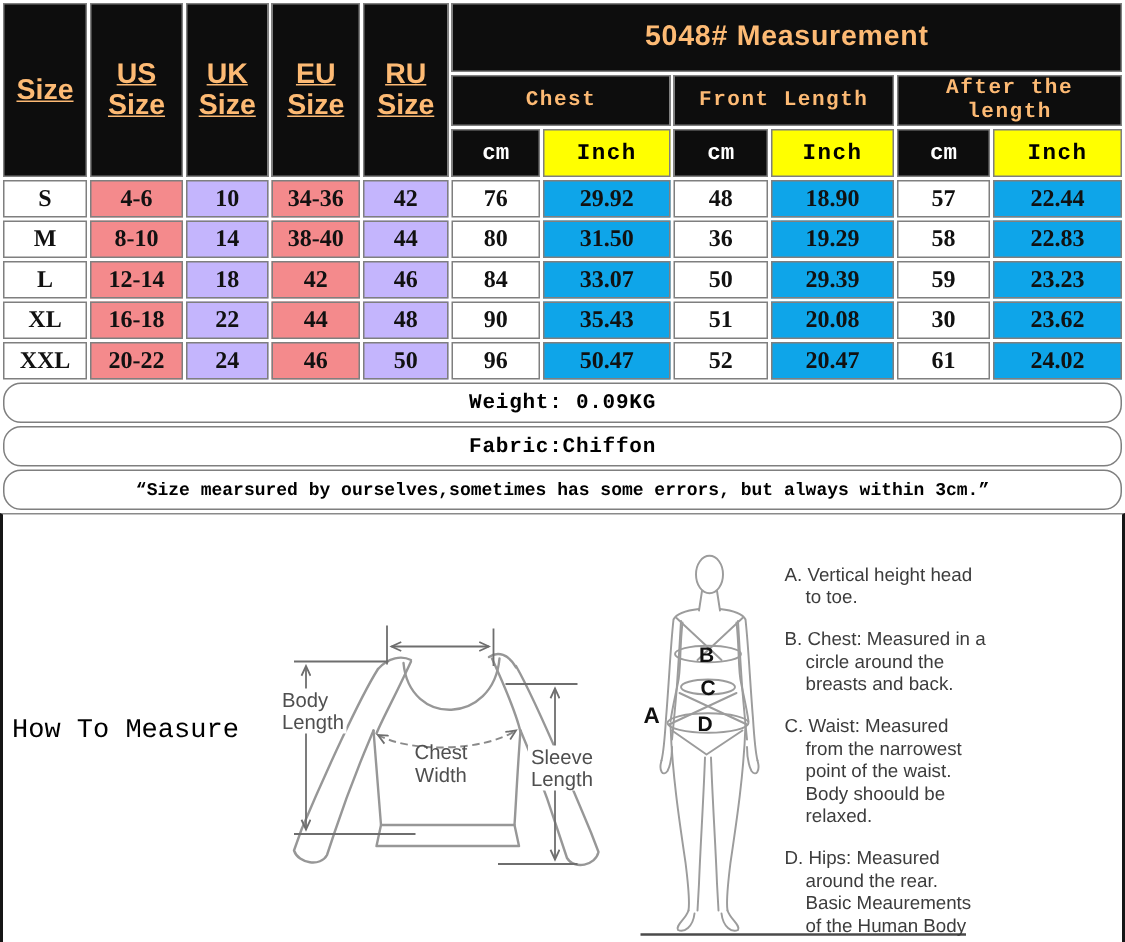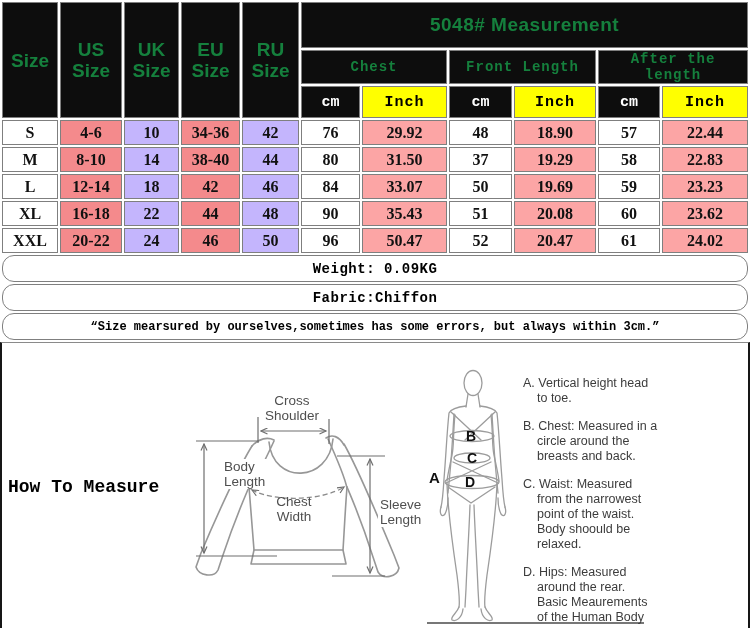--- a/index.html
+++ b/index.html
@@ -4,54 +4,54 @@
 <style>
   html,body { margin:0; padding:0; background:#fff; }
   .page { width:750px; height:628px; position:relative; background:#fff;
           font-family:"Liberation Sans", sans-serif; }
 
   
   table.size { width:750px; border-collapse:separate; border-spacing:2px;
                table-layout:fixed; }
   table.size td, table.size th { border:1px solid #7f7f7f; text-align:center;
                vertical-align:middle; padding:0; overflow:hidden; }
-  .hdr   { background:#0d0d0d; color:#15803d; font-weight:bold; }
-  .size-hdr  { font-size:19px; line-height:21px; }
+  .hdr   { background:#0d0d0d; color:#fdba74; font-weight:bold; }
+  .size-hdr  { font-size:19px; line-height:21px;text-decoration:underline; }
   .title-hdr { font-size:19px; letter-spacing:0.5px; }
   .grp   { font-family:"Liberation Mono", monospace; font-size:14px;
            letter-spacing:1px; font-weight:bold; }
   .unit-cm { background:#0d0d0d; color:#fff; font-family:"Liberation Mono",monospace;
              font-weight:bold; font-size:15px; }
   .unit-in { background:#ffff00; color:#000; font-family:"Liberation Mono",monospace;
              font-weight:bold; font-size:15px; letter-spacing:1px; }
   .data  { font-family:"Liberation Serif", serif; font-weight:bold; font-size:16px; color:#111; }
   .bg-w { background:#ffffff; }
   .bg-p { background:#f48a8c; }
   .bg-v { background:#c4b5fd; }
-  .bg-y { background:#fca5a5;margin-top:36px; }
+  .bg-y { background:#0ea5e9;margin-top:36px; }
   tr.r-title td { height:44px; }
   tr.r-grp  td { height:30px; }
   tr.r-unit td { height:30px; }
   tr.r-data td { height:23px; }
   tr.r-info td { height:25px; }
   .info { font-family:"Liberation Mono", monospace; font-weight:bold;
           font-size:14px; background:#fff; color:#000; letter-spacing:0.5px;border-radius:12px; }
   .note-cell { font-size:12px; letter-spacing:0; }
 
   
   .htm-box { position:relative; width:746px; height:288px; margin:0;
              border:2px solid #161616; border-top:1px solid #8a8a8a; background:#fff; }
   .htm-box svg { position:absolute; left:0; top:0; }
   .heading { position:absolute; left:6px; top:134px;
-             font-family:"Liberation Mono", monospace; font-weight:bold;
+             font-family:"Liberation Mono", monospace; font-weight:normal;
              font-size:18px; color:#000; white-space:nowrap; }
   .lbl { position:absolute; font-size:13.5px; color:#4f4f4f; line-height:15px;
          white-space:pre-line; }
   .lbl.center { text-align:center; }
-  .lbl.on-line { background:#fff; padding:0 2px;margin-left:36px; }
+  .lbl.on-line { background:#fff; padding:0 2px; }
   .ltr { position:absolute; font-weight:bold; font-size:14px; color:#101010; }
   .instructions { position:absolute; left:505px; top:33px; width:170px;
                   font-size:12.5px; line-height:15px; color:#3c3c3c; }
   .instr { white-space:pre-line; padding-left:14px; text-indent:-14px;
            margin:0 0 13px 16px; }
 </style>
 </head>
 <body>
 
 <div class="page">
@@ -107,49 +107,49 @@
       <td class="data bg-y">22.44</td>
     </tr>
     <tr class="r-data">
       <td class="data bg-w">M</td>
       <td class="data bg-p">8-10</td>
       <td class="data bg-v">14</td>
       <td class="data bg-p">38-40</td>
       <td class="data bg-v">44</td>
       <td class="data bg-w">80</td>
       <td class="data bg-y">31.50</td>
-      <td class="data bg-w">37</td>
+      <td class="data bg-w">36</td>
       <td class="data bg-y">19.29</td>
       <td class="data bg-w">58</td>
       <td class="data bg-y">22.83</td>
     </tr>
     <tr class="r-data">
       <td class="data bg-w">L</td>
       <td class="data bg-p">12-14</td>
       <td class="data bg-v">18</td>
       <td class="data bg-p">42</td>
       <td class="data bg-v">46</td>
       <td class="data bg-w">84</td>
       <td class="data bg-y">33.07</td>
       <td class="data bg-w">50</td>
-      <td class="data bg-y">19.69</td>
+      <td class="data bg-y">29.39</td>
       <td class="data bg-w">59</td>
       <td class="data bg-y">23.23</td>
     </tr>
     <tr class="r-data">
       <td class="data bg-w">XL</td>
       <td class="data bg-p">16-18</td>
       <td class="data bg-v">22</td>
       <td class="data bg-p">44</td>
       <td class="data bg-v">48</td>
       <td class="data bg-w">90</td>
       <td class="data bg-y">35.43</td>
       <td class="data bg-w">51</td>
       <td class="data bg-y">20.08</td>
-      <td class="data bg-w">60</td>
+      <td class="data bg-w">30</td>
       <td class="data bg-y">23.62</td>
     </tr>
     <tr class="r-data">
       <td class="data bg-w">XXL</td>
       <td class="data bg-p">20-22</td>
       <td class="data bg-v">24</td>
       <td class="data bg-p">46</td>
       <td class="data bg-v">50</td>
       <td class="data bg-w">96</td>
       <td class="data bg-y">50.47</td>
@@ -232,27 +232,25 @@
         <path d="M495,140 C494,172 489,205 485,232 C483,248 482,258 483,264"></path>
         <path d="M472,162 C473,190 475,220 476,246 L477,264"></path>
         <path d="M457,264 C455,270 448,274 450,277 C454,279 460,275 461,266"></path>
         <path d="M483,264 C485,270 492,274 490,277 C486,279 480,275 479,266"></path>
       </g>
       <line x1="425" y1="280" x2="642" y2="280" stroke="#4a4a4a" stroke-width="1.6"></line>
     </svg>
 
     <div class="heading">How To Measure</div>
 
-    <div class="lbl center" style="left:248px; top:50px; width:84px;">Cross
-Shoulder</div>
     <div class="lbl on-line" style="left:184px; top:116px;">Body
 Length</div>
     <div class="lbl center" style="left:264px; top:151px; width:56px;">Chest
 Width</div>
-    <div class="lbl on-line" style="left:340px; top:154px;">Sleeve
+    <div class="lbl on-line" style="left:350px; top:154px;">Sleeve
 Length</div>
 
     <div class="ltr" style="left:427px; top:126px; font-size:15px;">A</div>
     <div class="ltr" style="left:464px; top:85px;">B</div>
     <div class="ltr" style="left:465px; top:107px;">C</div>
     <div class="ltr" style="left:463px; top:131px;">D</div>
 
     <div class="instructions">
       <p class="instr">A. Vertical height head
 to toe.</p>

